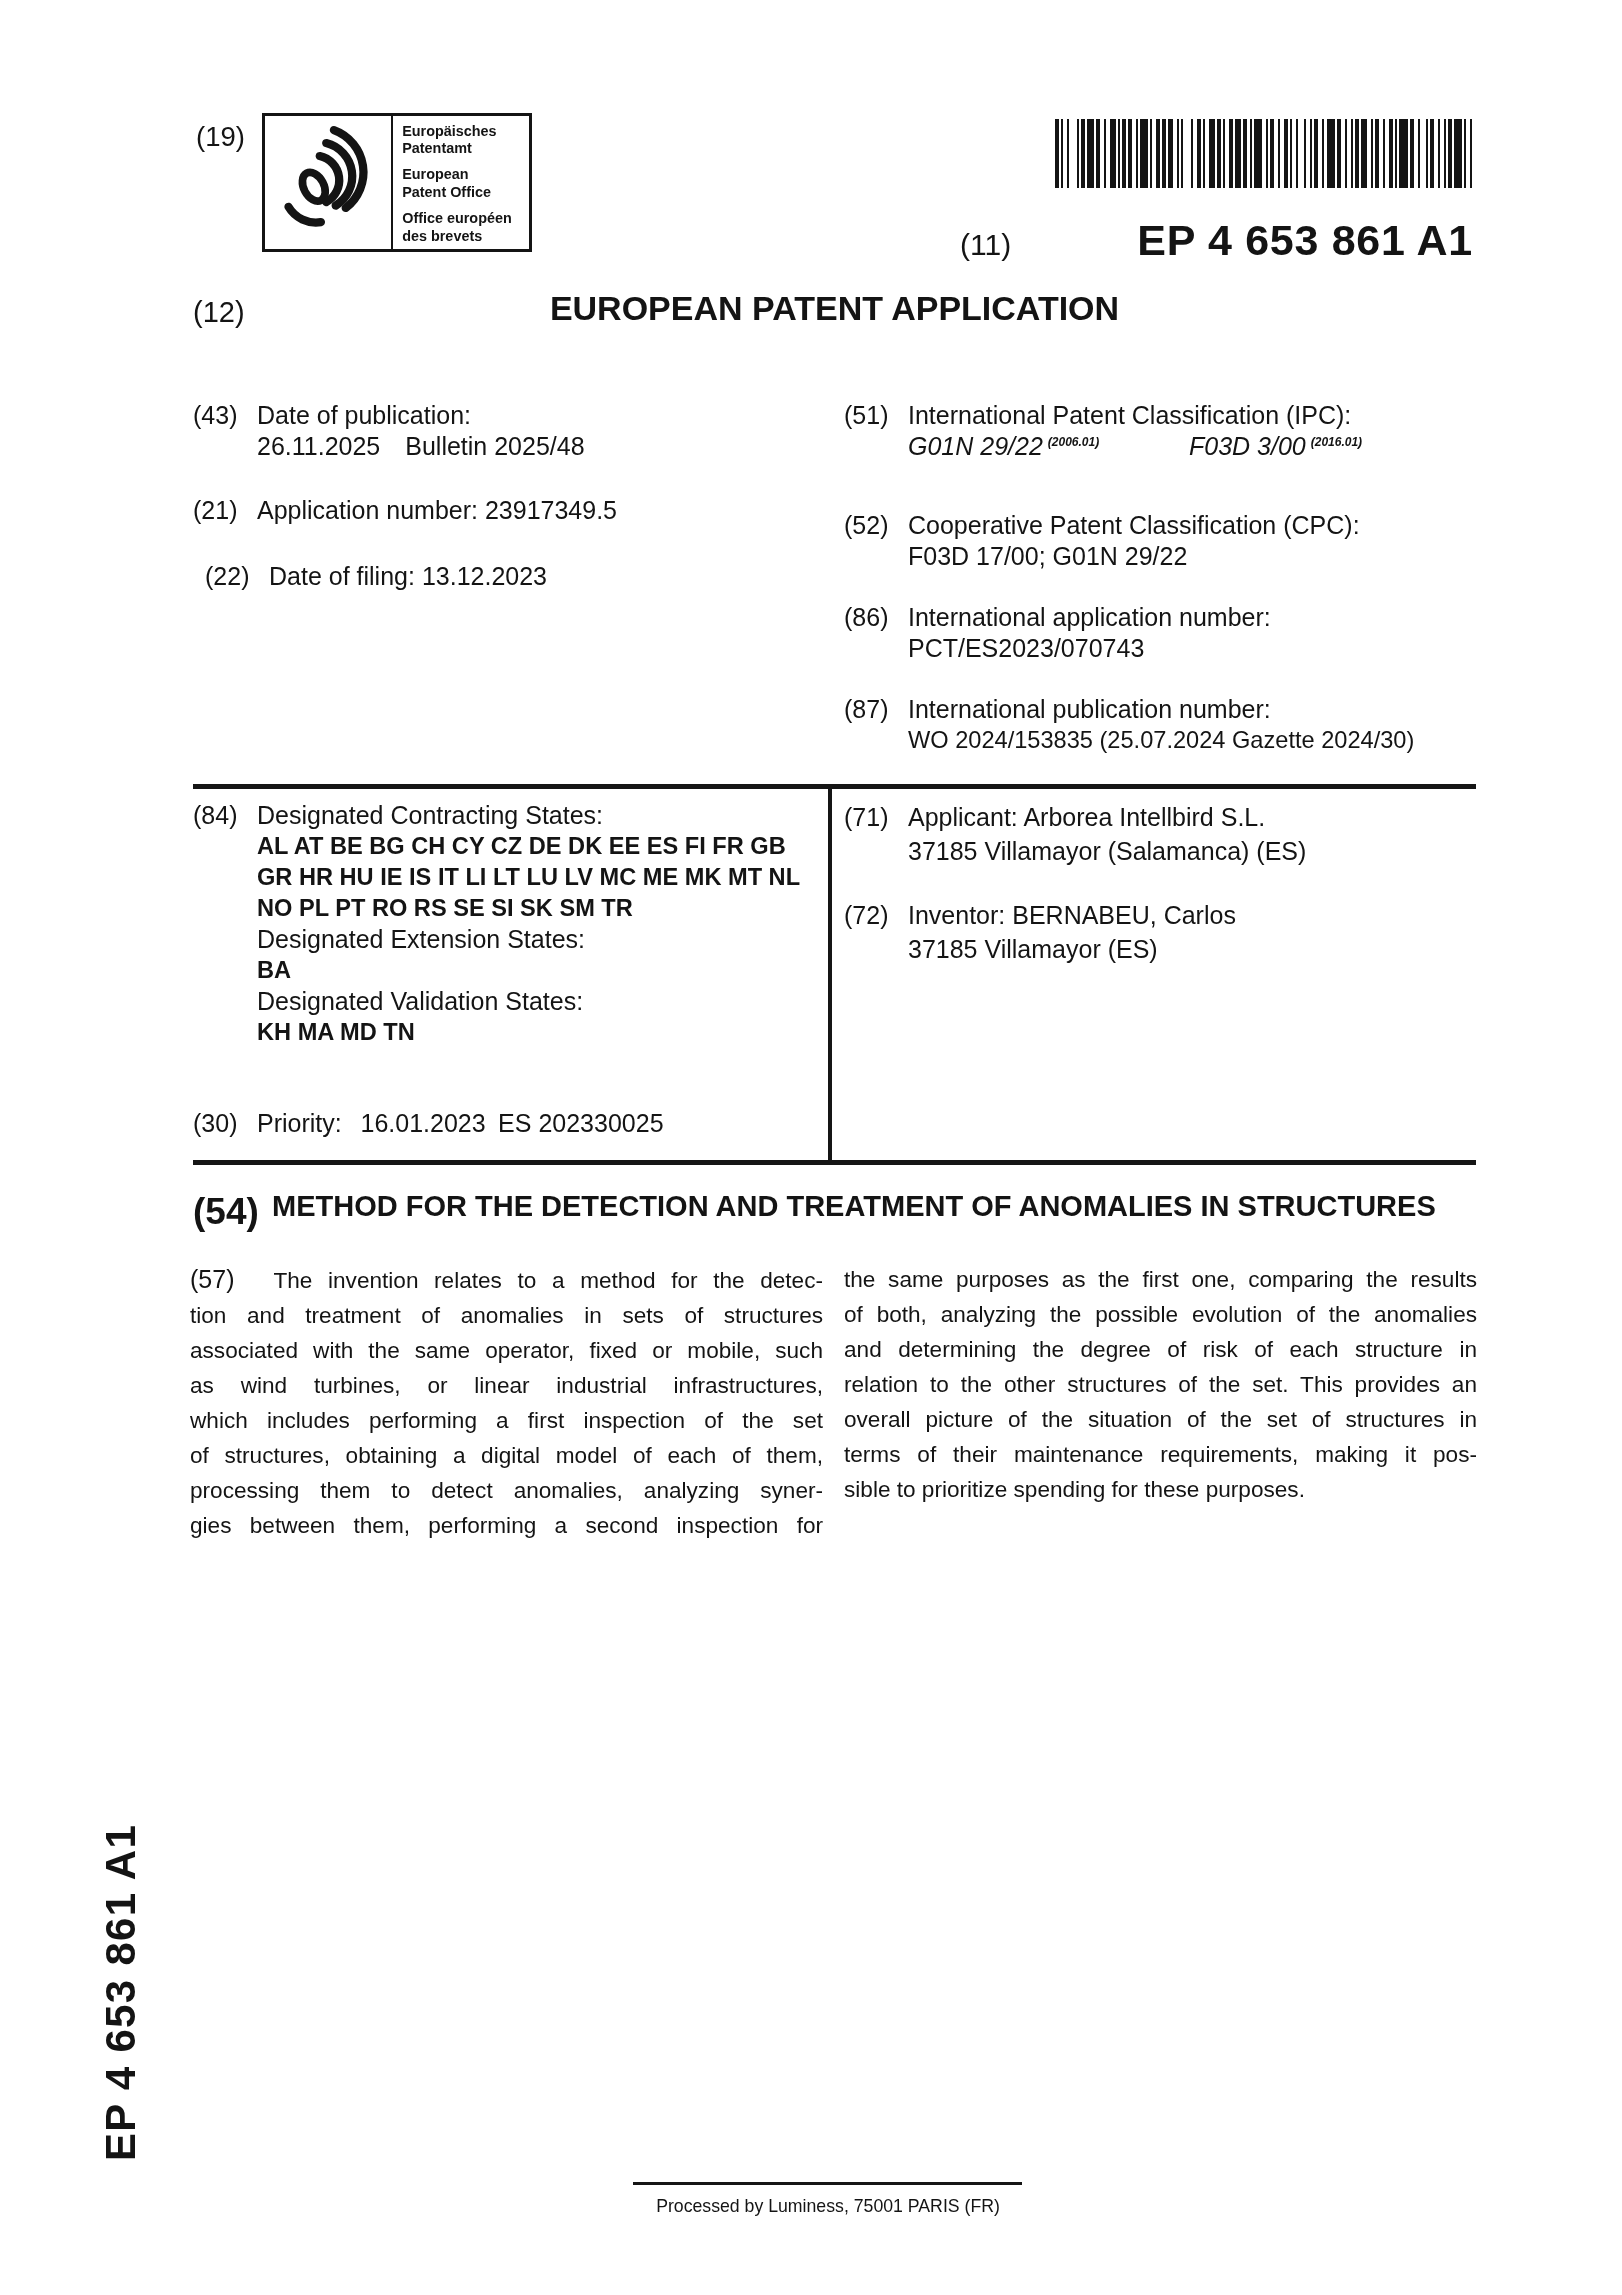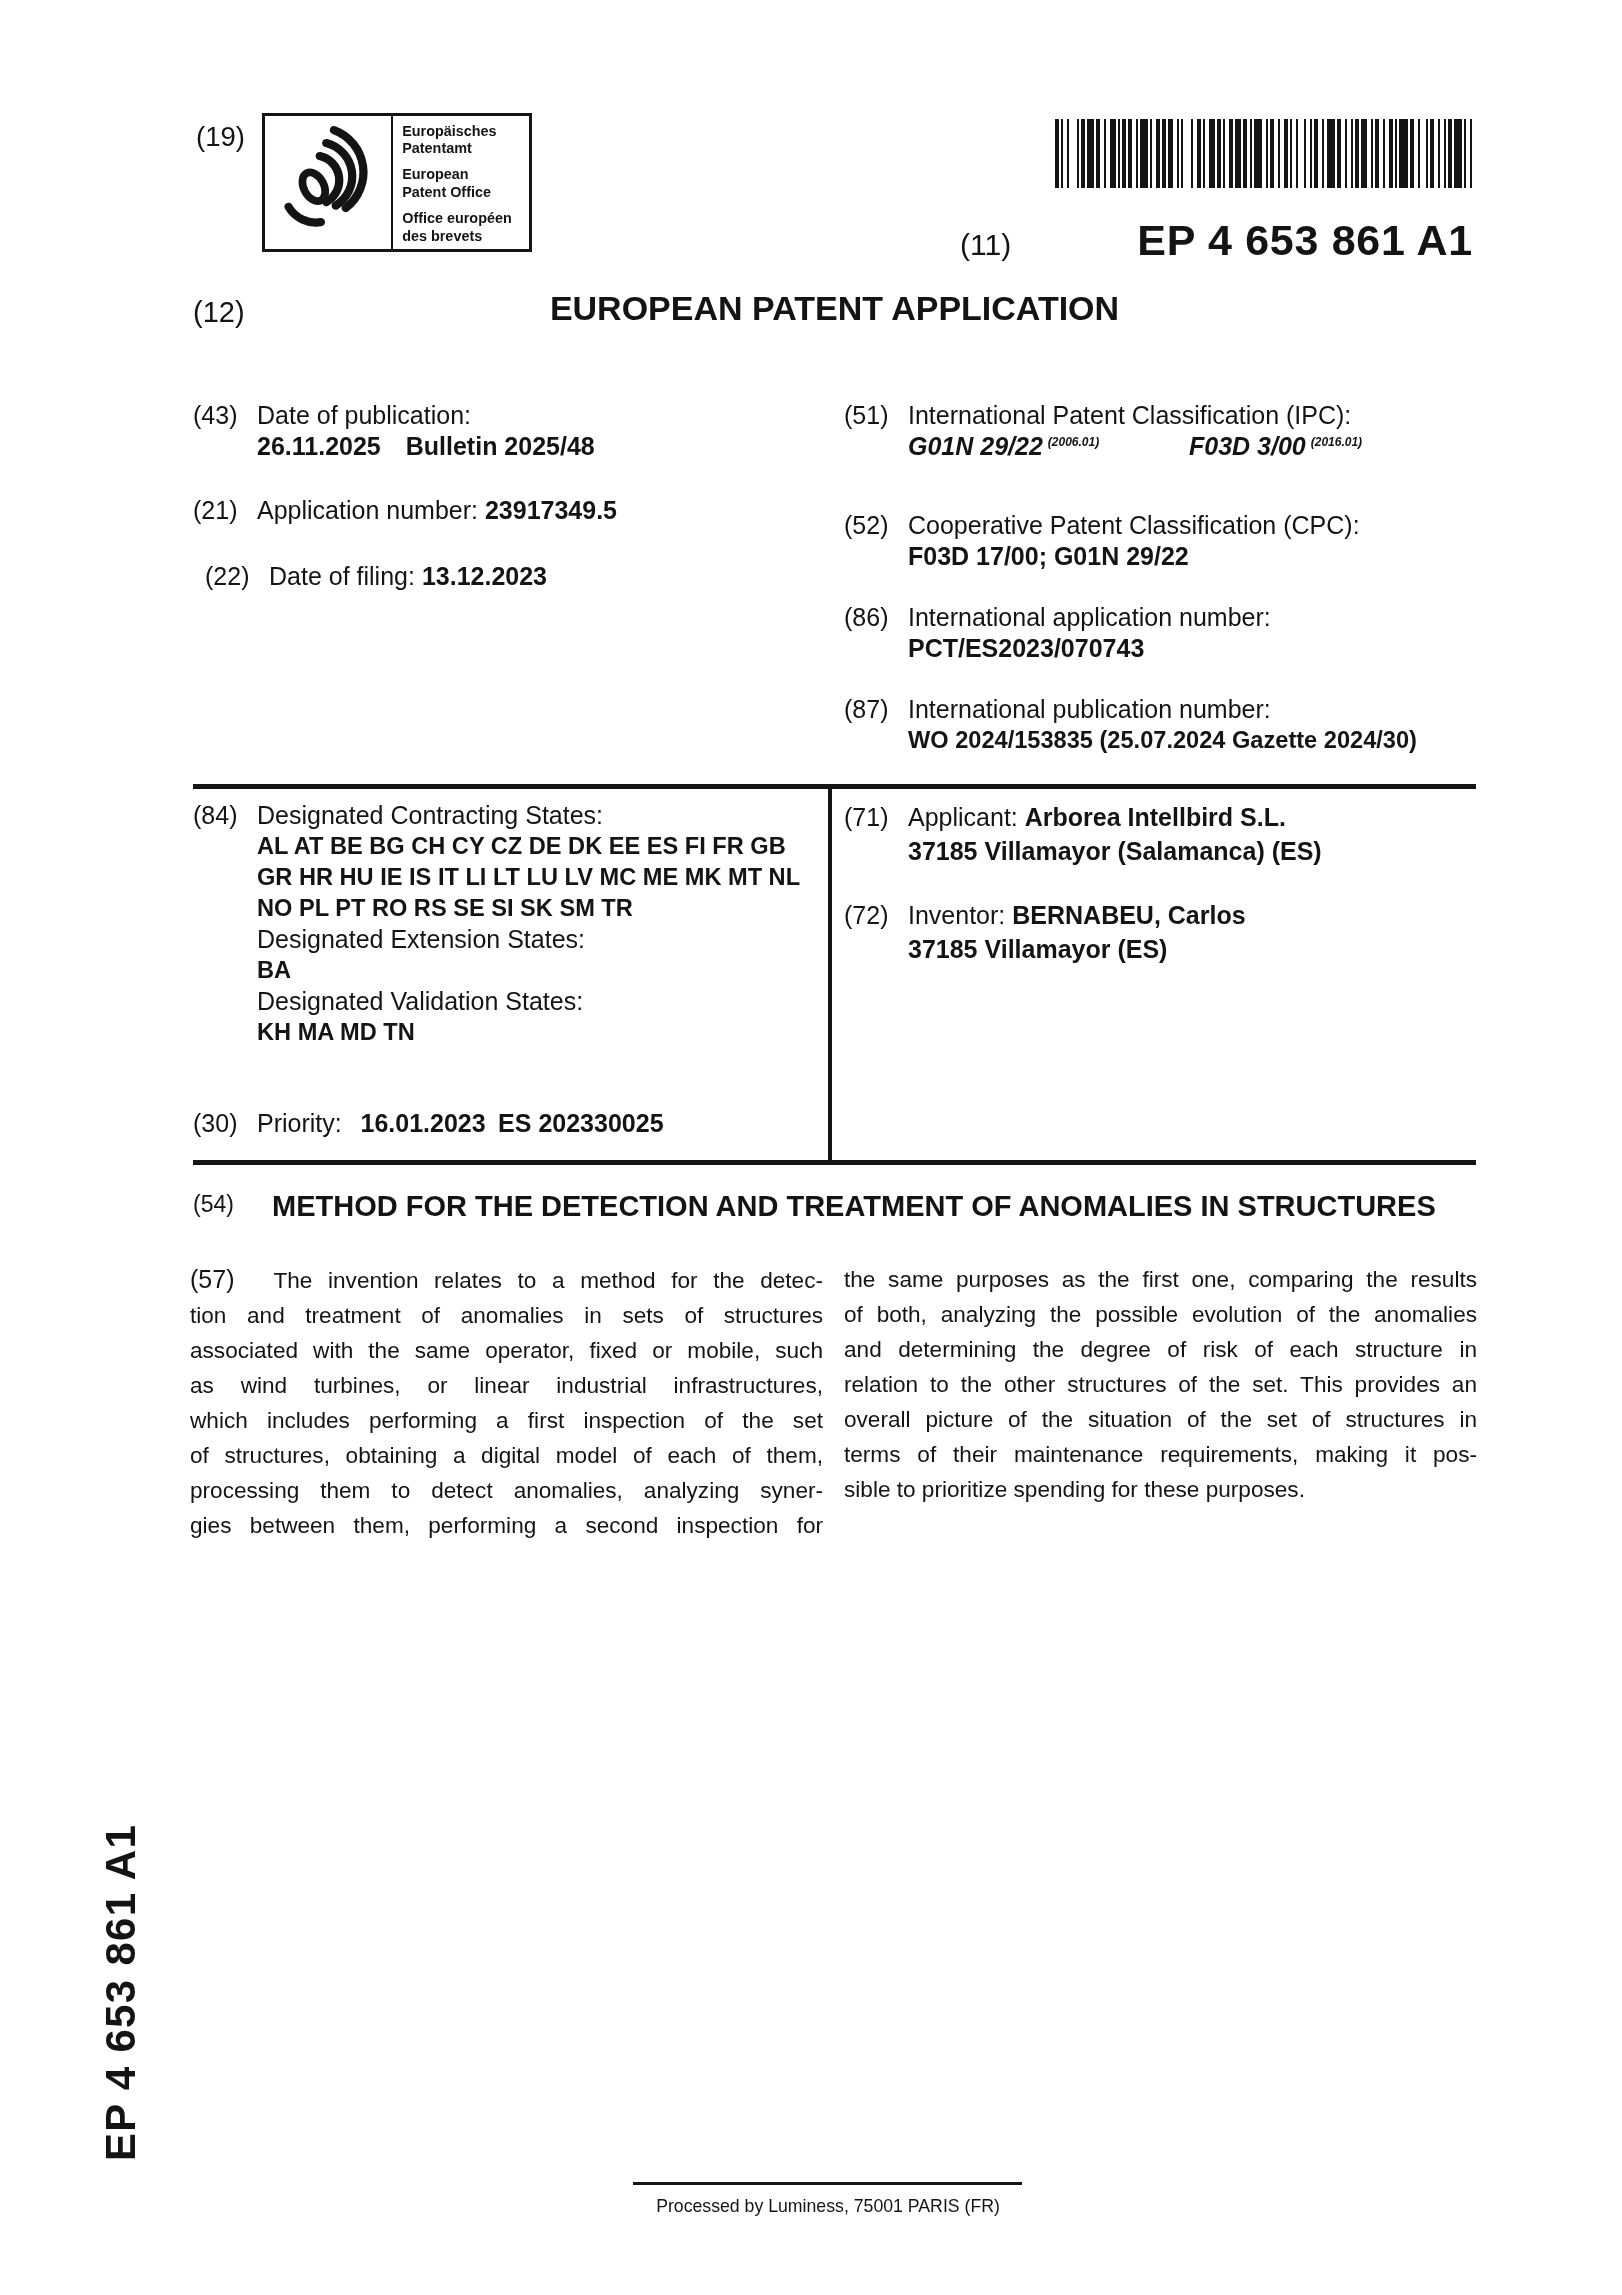--- a/index.html
+++ b/index.html
@@ -5,21 +5,21 @@
   html,body{margin:0;padding:0;background:#e8e8e8;}
   .page{
     position:relative;
     width:1623px;height:2295px;
     background:#ffffff;
     font-family:"Liberation Sans", sans-serif;
     color:#141414;
     overflow:hidden;
   }
   .abs{position:absolute;}
-  .b{font-weight:bold;}
+  .b{font-weight:normal;}
   .it{font-style:italic;}
 
   
   #inid19{left:196px;top:121px;font-size:27.5px;}
   #logo-box{
     left:262px;top:113px;width:270px;height:139px;
     border:3.3px solid #141414;display:flex;box-sizing:border-box;
   }
   .logo-cell-art{
     width:128px;flex:0 0 128px;border-right:2.6px solid #141414;
@@ -70,21 +70,21 @@
 
   #b84{left:257px;top:800px;}
   .states{font-weight:bold;font-size:23.6px;}
   #b30{left:257px;top:1108px;}
   #b30 .lab{margin-right:11.8px;}
   #b71{left:908px;top:800px;line-height:34px;}
   #b72{left:908px;top:898px;line-height:34px;}
 
   
   #b54{left:272px;top:1190px;font-size:29px;font-weight:bold;white-space:nowrap;}
-  #b54 .inid{position:absolute;left:-79px;top:1.3px;font-size:23px;font-weight:normal;}
+  #b54 .inid{position:absolute;left:-79px;top:1.3px;font-size:37px;font-weight:bold;}
 
   
   .abs-col{position:absolute;width:633px;font-size:22.6px;line-height:35px;}
   #abs-col1{left:190px;top:1262px;}
   #abs-col2{left:844px;top:1262px;}
   .abs-first{text-align:justify;text-align-last:justify;}
   .abs-first .inid57{font-size:25px;margin-right:39px;}
   .abs-line{text-align:justify;text-align-last:justify;}
   #abs-col2 .abs-line:last-child{text-align-last:left;}
 

